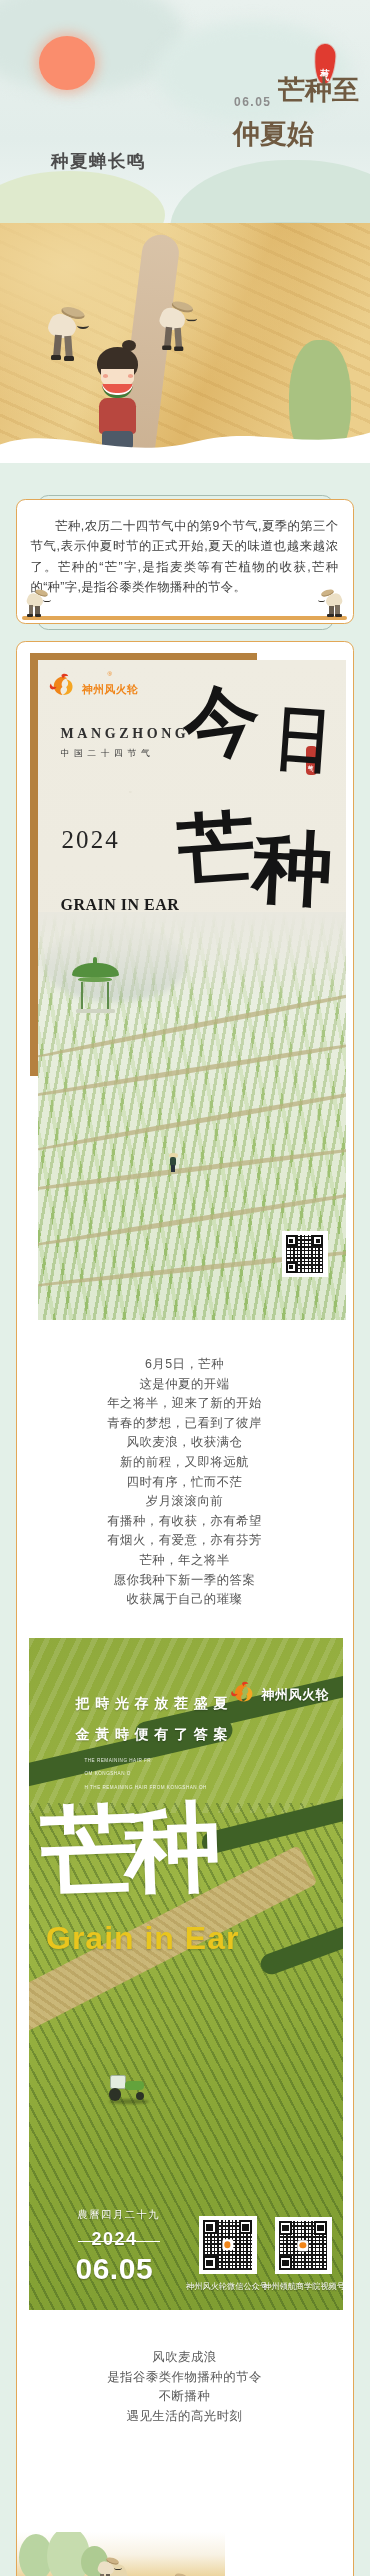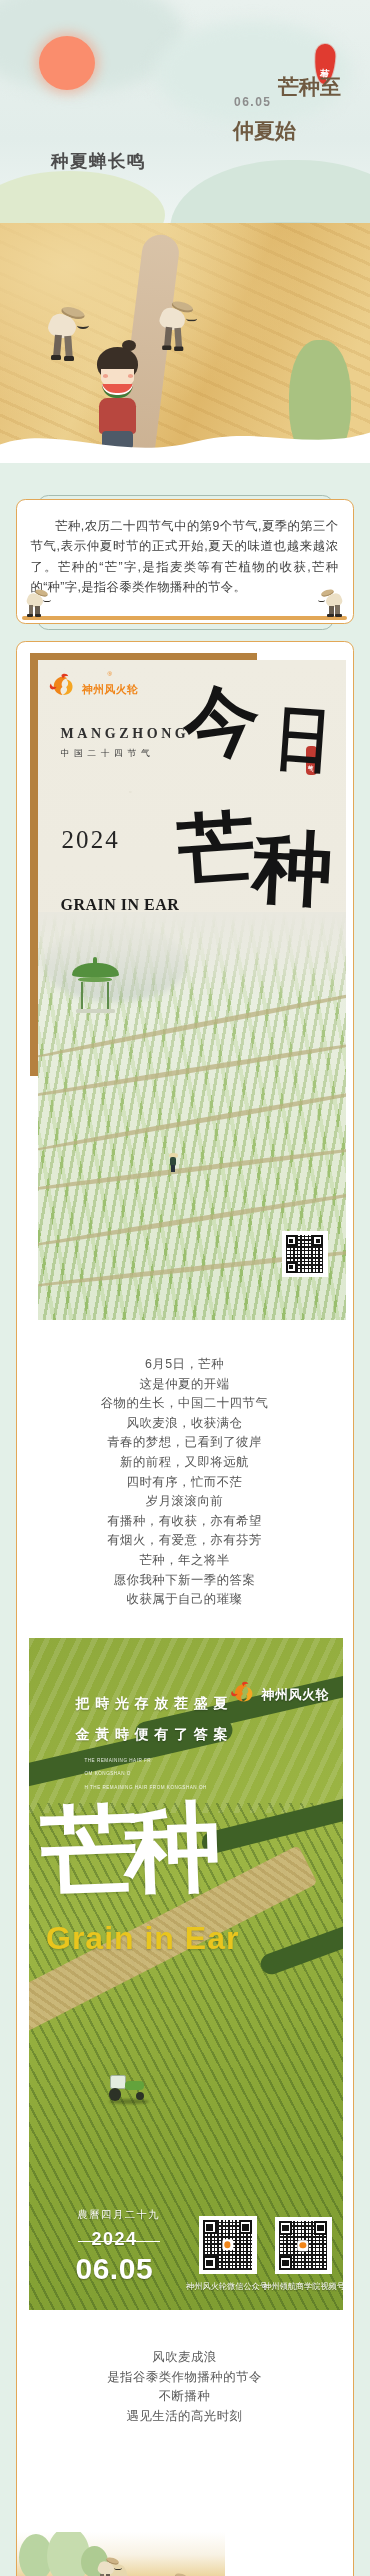--- a/index.html
+++ b/index.html
@@ -18,21 +18,21 @@
   .sb1{left:-31px;top:-20.6px;width:216px;height:113px;background:#d7e6e1}
   .sb2{left:155px;top:20.6px;width:196px;height:103px;background:#dcebe6}
   .sun{position:absolute;left:39px;top:36px;width:56px;height:54px;border-radius:50%;
     background:#fa8d6d;box-shadow:0 0 10.3px 4.1px rgba(250,141,109,.45)}
   .seal{position:absolute;left:315px;top:44px;width:19.6px;height:40px;background:var(--seal-red);
     border-radius:46% 54% 50% 50% / 26% 30% 70% 66%;transform:rotate(3deg);
     display:flex;align-items:center;justify-content:center;box-shadow:0 0 0 1px rgba(224,59,48,.25)}
   .seal span{writing-mode:vertical-rl;color:#fff;font-size:9.3px;font-weight:bold;letter-spacing:3.1px}
   .hdr-date{position:absolute;left:234px;top:95px;font-size:12px;font-weight:bold;color:#8d8d8d;letter-spacing:1.5px}
   .vtitle{position:absolute;display:flex;flex-direction:column;align-items:center;gap:15.5px;
-    font-family:"DejaVu Serif","Liberation Serif",serif;font-weight:900;color:var(--title-brown);font-size:21px;line-height:1}
+    font-family:"DejaVu Serif","Liberation Serif",serif;font-weight:900;color:var(--title-brown);font-size:27px;line-height:1}
   .vt-right{left:278px;top:76px}
   .vt-left{left:233px;top:120px}
   .hdr-slogan1{position:absolute;left:51px;top:149px;font-size:17.5px;font-weight:bold;color:#4c4c4c;letter-spacing:1.5px}
   .hdr-slogan2{position:absolute;left:58px;top:174px;font-size:18.5px;font-weight:bold;color:#4c4c4c;letter-spacing:1.5px}
   .hill-left{position:absolute;left:-26px;top:171px;width:191px;height:88px;background:#dfeacd;border-radius:50%}
   .hill-right{position:absolute;left:170px;top:160px;width:247px;height:144px;background:#d4e6db;border-radius:48%}
   .mtn-far{position:absolute;left:185px;top:222px;width:216px;height:88px;background:#c3d9cf;border-radius:45%;opacity:.85}
   .field{position:absolute;left:0;top:223px;width:371px;height:241px;
     background:
       radial-gradient(ellipse at 18% 18%,#f0d79b 0%,rgba(240,215,155,0) 55%),
@@ -367,23 +367,23 @@
         <i class="fp fp-tl"></i>
         <i class="fp fp-tr"></i>
         <i class="fp fp-bl"></i>
       </div>
     </div>
   </div>
 
   <div class="poem">
       <div class="poem-line">6月5日，芒种</div>
       <div class="poem-line">这是仲夏的开端</div>
-      <div class="poem-line">谷物的生长，中国二十四节气</div>
+      <div class="poem-line">年之将半，迎来了新的开始</div>
+      <div class="poem-line">青春的梦想，已看到了彼岸</div>
       <div class="poem-line">风吹麦浪，收获满仓</div>
-      <div class="poem-line">青春的梦想，已看到了彼岸</div>
       <div class="poem-line">新的前程，又即将远航</div>
       <div class="poem-line">四时有序，忙而不茫</div>
       <div class="poem-line">岁月滚滚向前</div>
       <div class="poem-line">有播种，有收获，亦有希望</div>
       <div class="poem-line">有烟火，有爱意，亦有芬芳</div>
       <div class="poem-line">芒种，年之将半</div>
       <div class="poem-line">愿你我种下新一季的答案</div>
       <div class="poem-line">收获属于自己的璀璨</div>
     </div>
 

